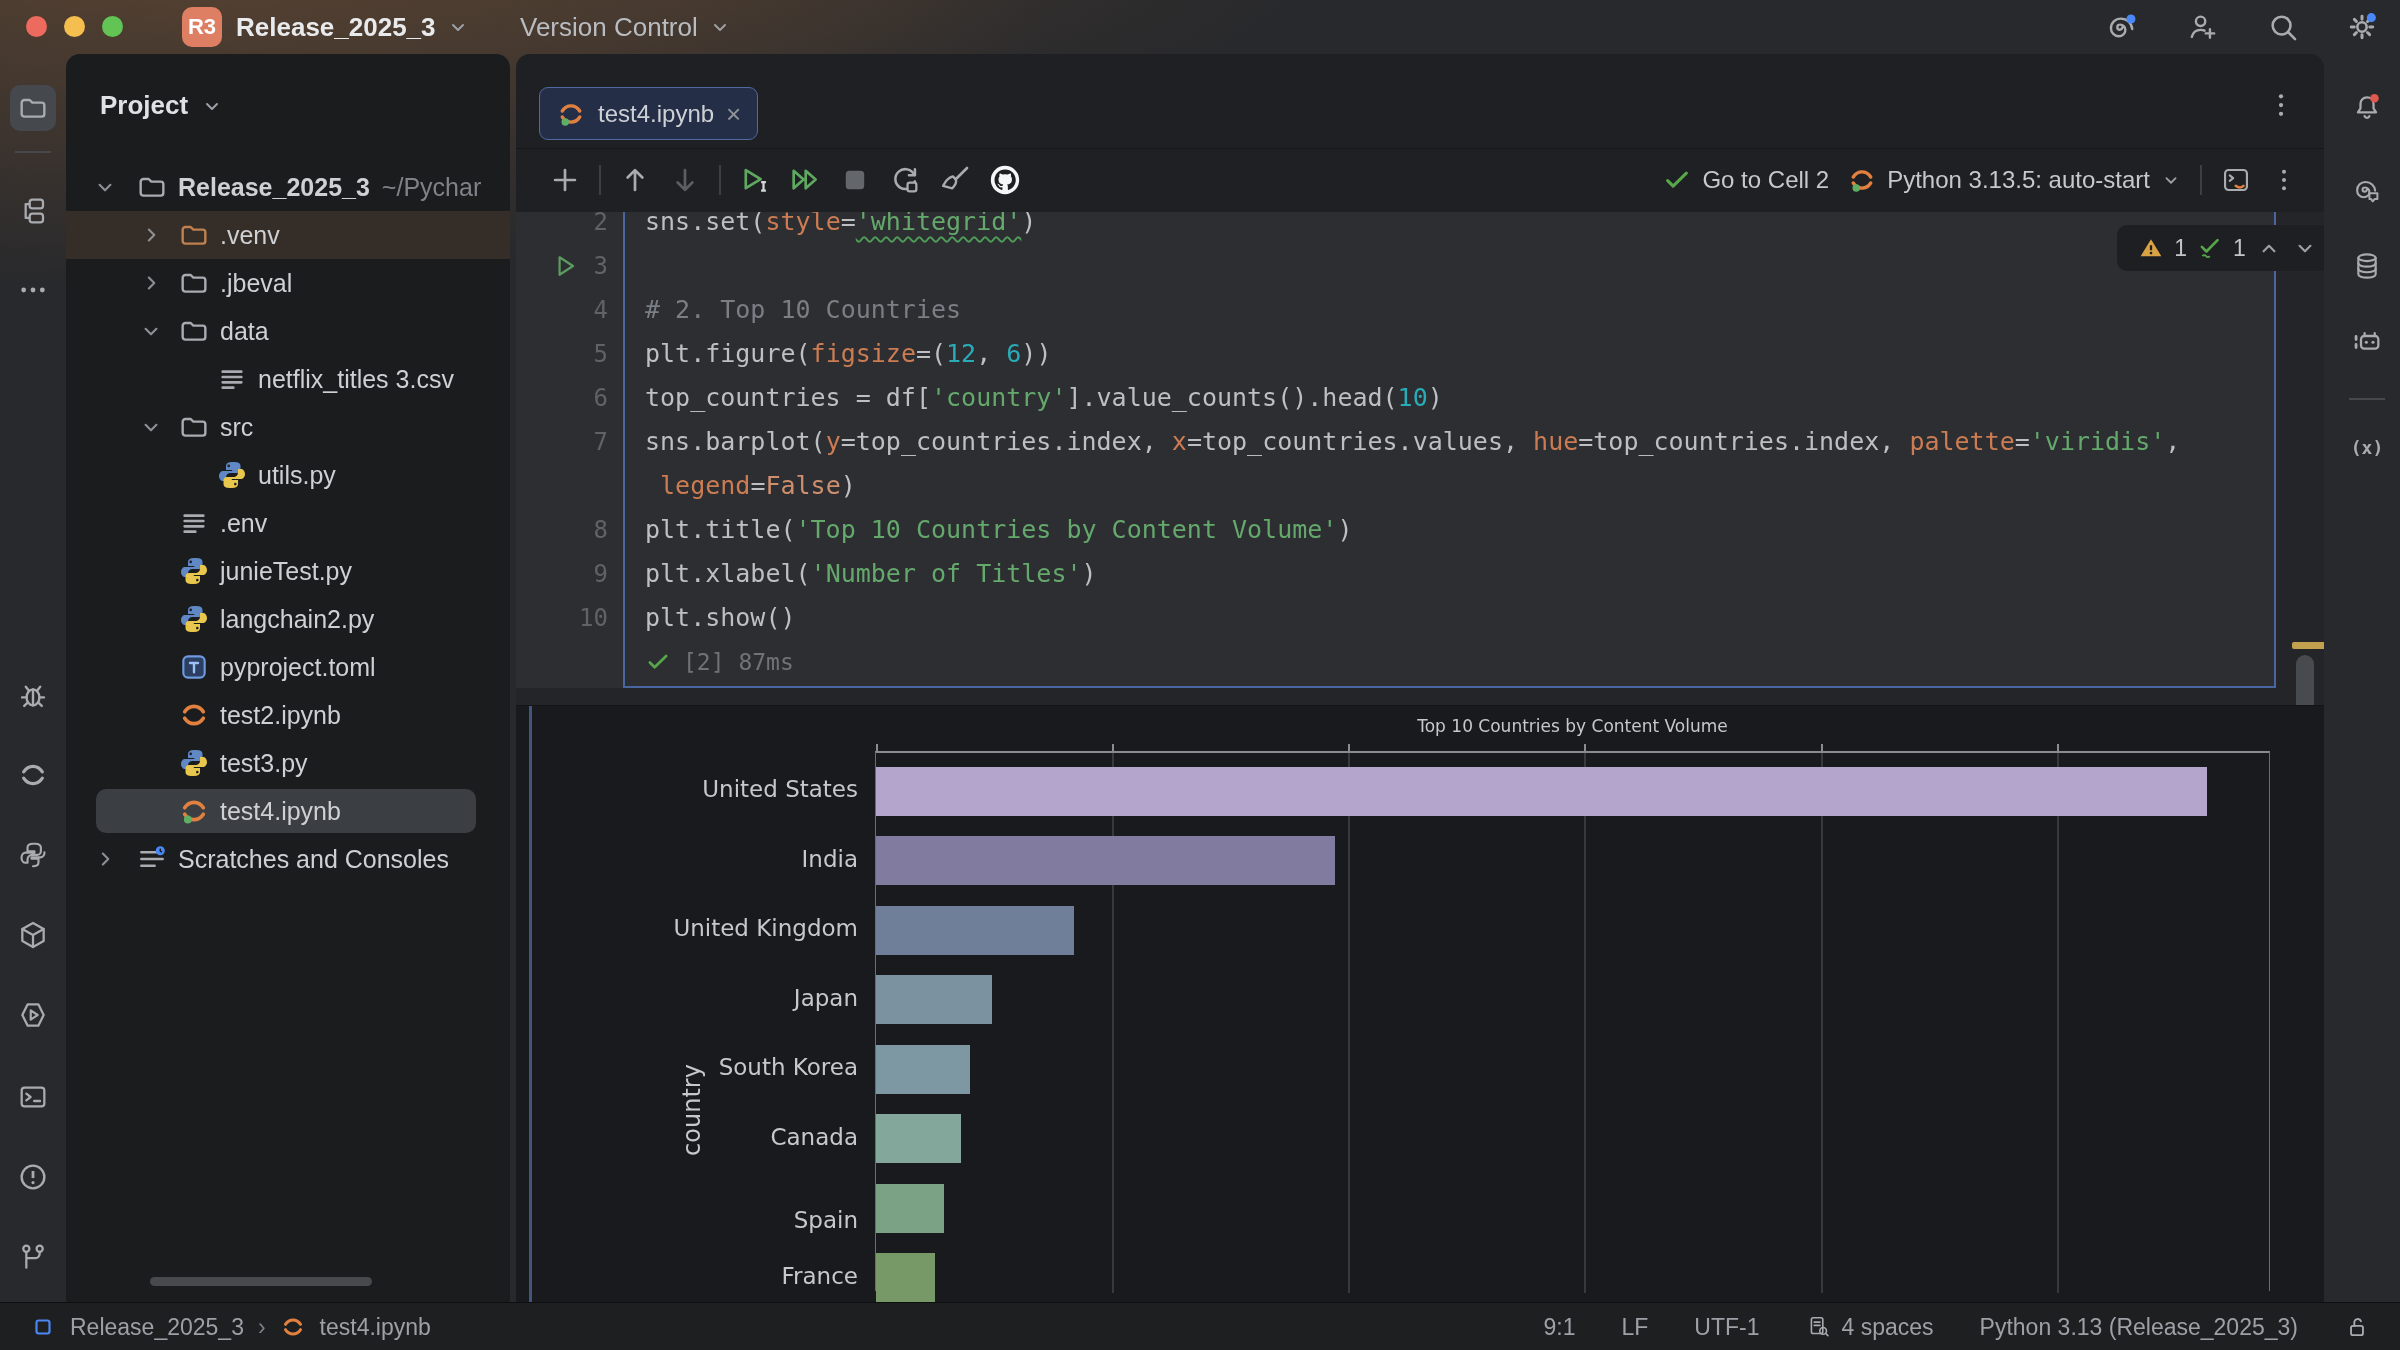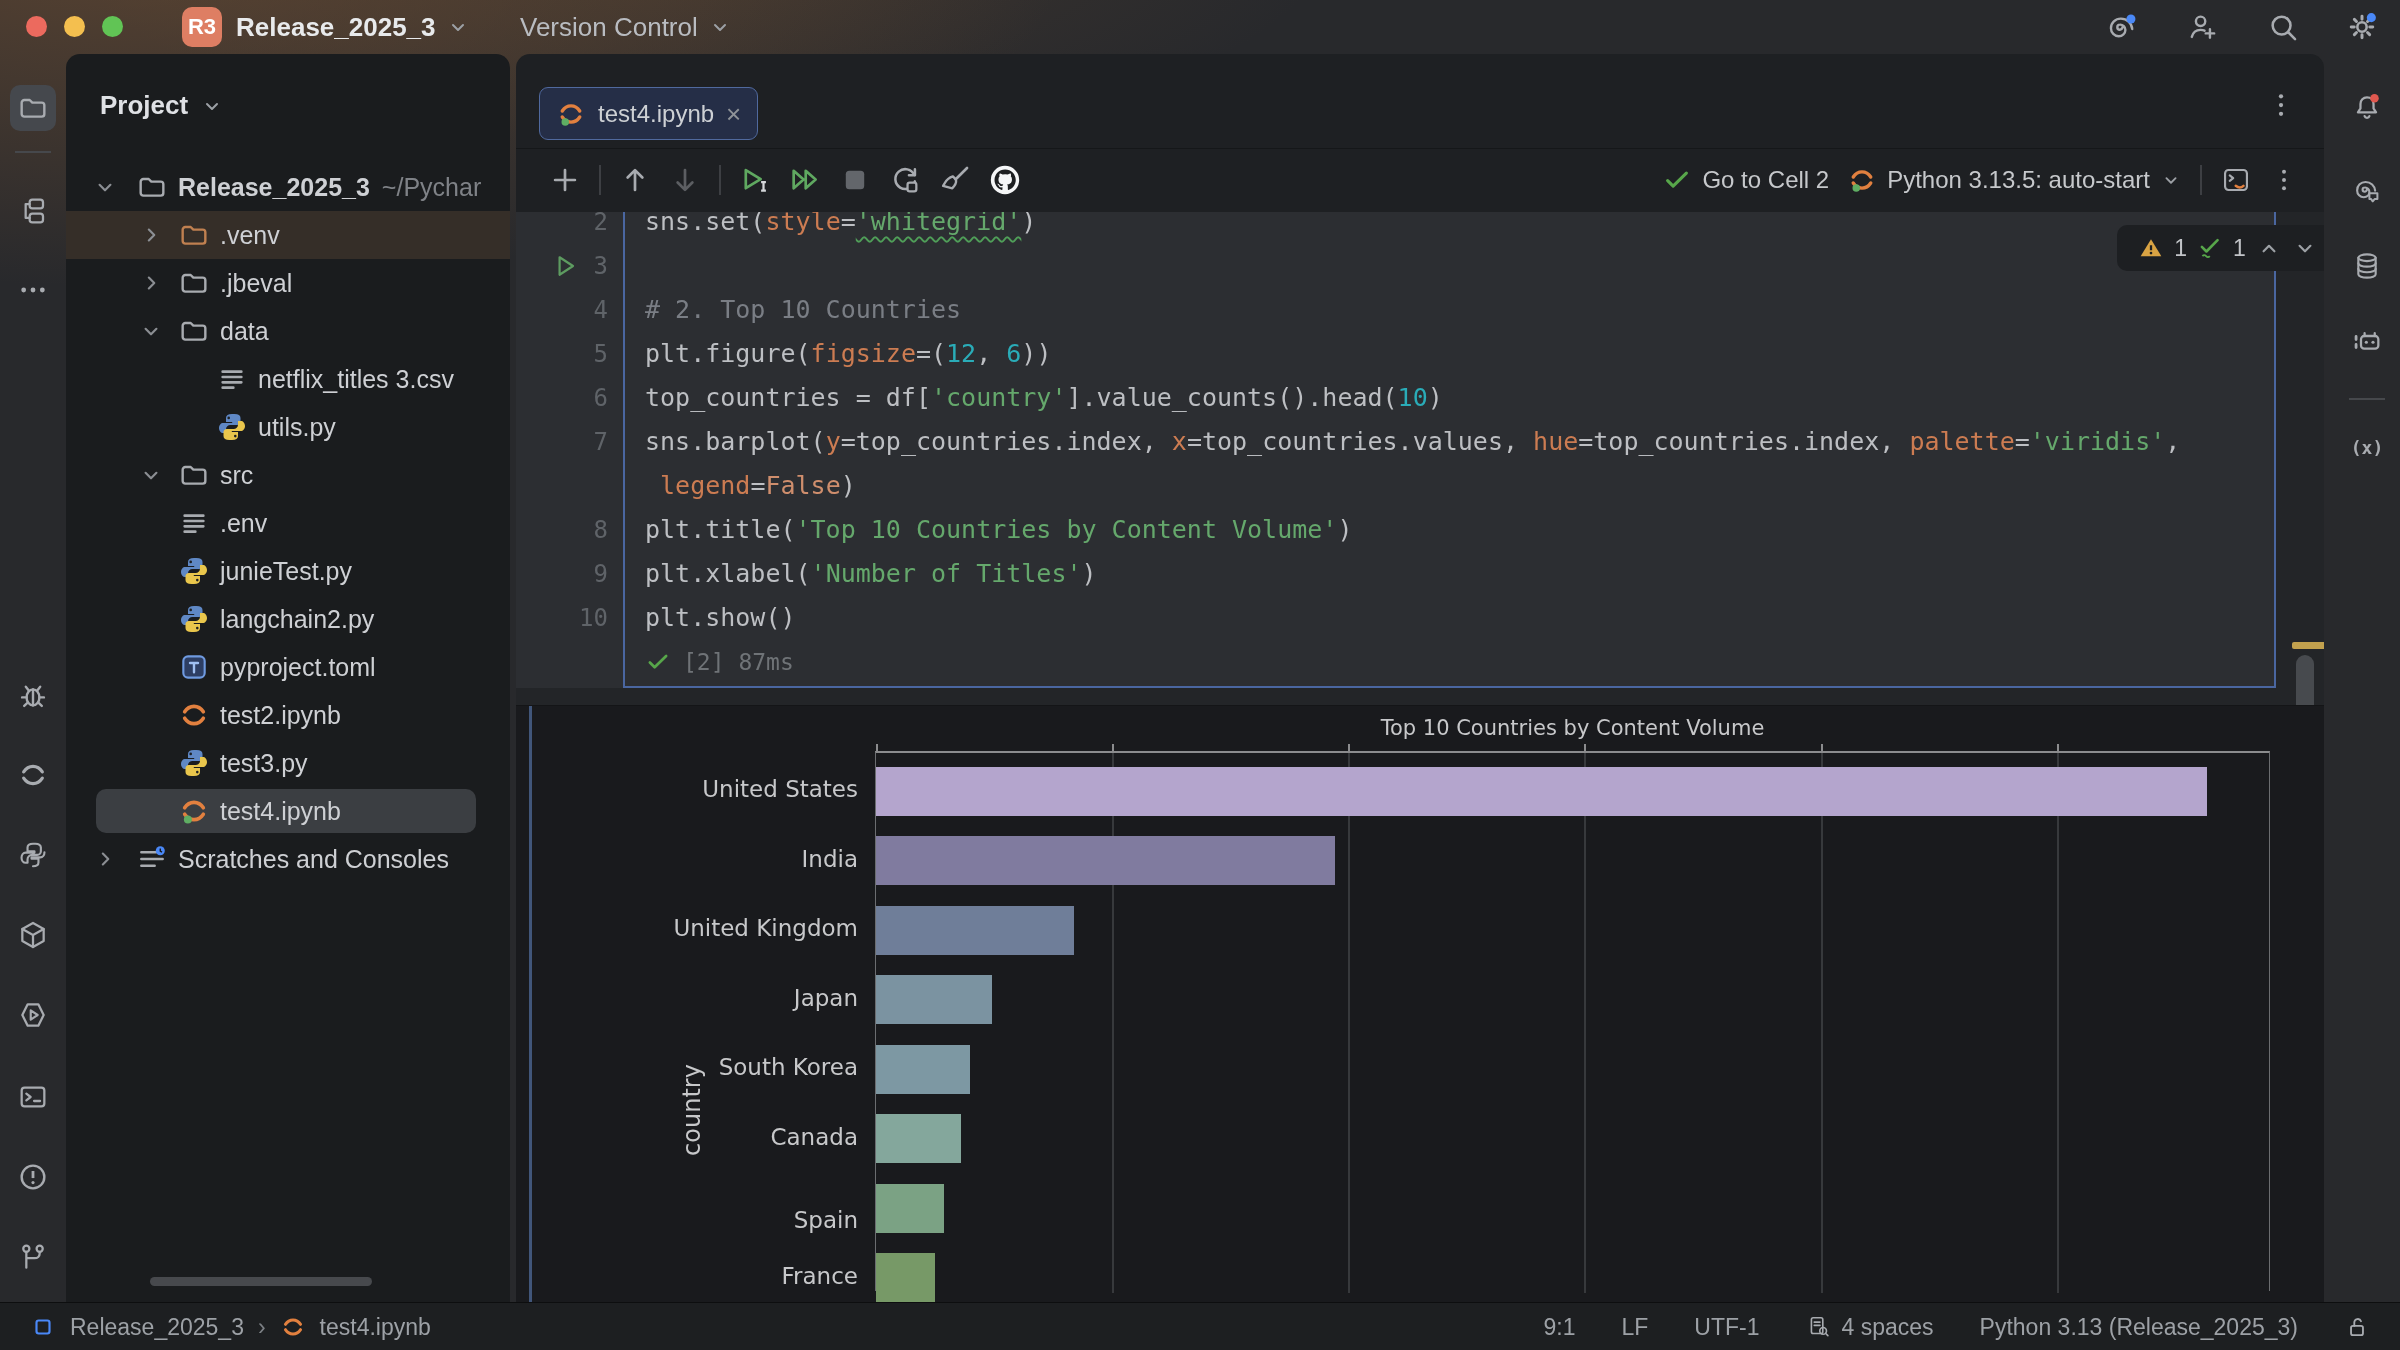--- a/index.html
+++ b/index.html
@@ -67,21 +67,21 @@
   .execline{display:flex;align-items:center;gap:12px;color:#6f7377;font-size:23px;padding-left:129px;height:44px;}
   .execline .ic{width:26px;height:26px;}
   .cellstatus{position:absolute;left:1601px;top:13px;width:222px;height:46px;background:#1d1f22;border-radius:10px;
     display:flex;align-items:center;justify-content:center;gap:10px;color:#c2c4c8;font-size:23px;}
   .cellstatus .ic{width:26px;height:26px;}
   .vthumb{position:absolute;left:1780px;top:443px;width:18px;height:270px;border-radius:9px;background:#474a4e;}
   .ytick{position:absolute;left:1776px;top:430px;width:34px;height:7px;border-radius:2px;background:#c2a14e;}
   
   .output{position:absolute;left:0;top:651px;width:1808px;height:597px;background:#191a1d;border-top:1px solid #141517;overflow:hidden;}
   .cellspine{position:absolute;left:13px;top:0;width:3px;height:597px;background:#41567a;}
-  .chart-title{position:absolute;left:359px;top:10px;width:1395px;text-align:center;font-family:"DejaVu Sans",sans-serif;font-size:21px;color:#c7c8ca;}
+  .chart-title{position:absolute;left:359px;top:10px;width:1395px;text-align:center;font-family:"DejaVu Sans",sans-serif;font-size:17px;color:#c7c8ca;}
   .plot{position:absolute;left:359px;top:45px;width:1395px;height:540px;border-top:2px solid #8b8c8e;
     border-left:1.5px solid #6b6d70;border-right:1.5px solid #6b6d70;box-sizing:border-box;}
   .gline{position:absolute;top:0;width:1.5px;height:540px;background:#37393c;}
   .gtick{position:absolute;top:-9px;width:2px;height:8px;background:#8b8c8e;}
   .bar{position:absolute;height:49px;}
   .ylab{position:absolute;width:330px;left:12px;text-align:right;font-family:"DejaVu Sans",sans-serif;font-size:23px;color:#c7c8ca;transform:translateY(-50%);}
   .ylabel-axis{position:absolute;left:130px;top:390px;font-family:"DejaVu Sans",sans-serif;font-size:24px;color:#c7c8ca;transform:rotate(-90deg);}
   
   .statusbar{left:0;top:1302px;width:2400px;height:48px;background:#1d1f21;border-top:1px solid #0d0e0f;
     display:flex;align-items:center;color:#9da1a6;font-size:23px;}
@@ -303,42 +303,42 @@
         </div>
         <div class="trow">
           <span class="ic ficon" style="width: 32px; height: 32px; left: 150px;">
             <svg viewBox="0 0 24 24">
               <path d="M5 6.5h14M5 10.5h14M5 14.5h14M5 18.5h8" stroke="currentColor" fill="none" stroke-linecap="round" stroke-linejoin="round" stroke-width="2"></path>
             </svg>
           </span>
           <span class="lbl" style="left: 192px;">netflix_titles 3.csv</span>
         </div>
         <div class="trow">
+          <span class="ic chev" style="width: 26px; height: 26px; left: 72px;">
+            <svg viewBox="0 0 24 24">
+              <path d="M7 10l5 5 5-5" stroke="currentColor" fill="none" stroke-linecap="round" stroke-linejoin="round" stroke-width="2"></path>
+            </svg>
+          </span>
+          <span class="ic ficon" style="width: 32px; height: 32px; left: 112px;">
+            <svg viewBox="0 0 24 24">
+              <path d="M3.5 8c0-1.1.9-2 2-2h4l2 2h7c1.1 0 2 .9 2 2v6.5c0 1.1-.9 2-2 2h-13c-1.1 0-2-.9-2-2V8z" stroke="currentColor" fill="none" stroke-linecap="round" stroke-linejoin="round" stroke-width="1.8"></path>
+            </svg>
+          </span>
+          <span class="lbl" style="left: 154px;">src</span>
+        </div>
+        <div class="trow">
           <span class="ic ficon" style="width: 32px; height: 32px; left: 150px;">
             <svg viewBox="0 0 32 32">
               <path d="M16 3c-4 0-6 1.6-6 4v4h6.2v1H7.2C4.9 12 3 14.1 3 17s1.9 5 4.2 5H10v-3.7C10 15.8 12 14 14.3 14h6.9c1.9 0 3.3-1.4 3.3-3.3V7c0-2.4-2-4-6-4h-2.5z" fill="#5f88c5"></path>
               <path d="M16 29c4 0 6-1.6 6-4v-4h-6.2v-1h8.99C27.1 20 29 17.9 29 15s-1.9-5-4.2-5H22v3.7C22 16.2 20 18 17.7 18h-6.9c-1.9 0-3.3 1.4-3.3 3.3V25c0 2.4 2 4 6 4h2.5z" fill="#e9c64c"></path>
               <circle cx="12.7" cy="6.9" r="1.3" fill="#1e2023"></circle>
               <circle cx="19.3" cy="25.1" r="1.3" fill="#1e2023"></circle>
             </svg>
           </span>
           <span class="lbl" style="left: 192px;">utils.py</span>
-        </div>
-        <div class="trow">
-          <span class="ic chev" style="width: 26px; height: 26px; left: 72px;">
-            <svg viewBox="0 0 24 24">
-              <path d="M7 10l5 5 5-5" stroke="currentColor" fill="none" stroke-linecap="round" stroke-linejoin="round" stroke-width="2"></path>
-            </svg>
-          </span>
-          <span class="ic ficon" style="width: 32px; height: 32px; left: 112px;">
-            <svg viewBox="0 0 24 24">
-              <path d="M3.5 8c0-1.1.9-2 2-2h4l2 2h7c1.1 0 2 .9 2 2v6.5c0 1.1-.9 2-2 2h-13c-1.1 0-2-.9-2-2V8z" stroke="currentColor" fill="none" stroke-linecap="round" stroke-linejoin="round" stroke-width="1.8"></path>
-            </svg>
-          </span>
-          <span class="lbl" style="left: 154px;">src</span>
         </div>
         <div class="trow">
           <span class="ic ficon" style="width: 32px; height: 32px; left: 112px;">
             <svg viewBox="0 0 24 24">
               <path d="M5 6.5h14M5 10.5h14M5 14.5h14M5 18.5h8" stroke="currentColor" fill="none" stroke-linecap="round" stroke-linejoin="round" stroke-width="2"></path>
             </svg>
           </span>
           <span class="lbl" style="left: 154px;">.env</span>
         </div>
         <div class="trow">

